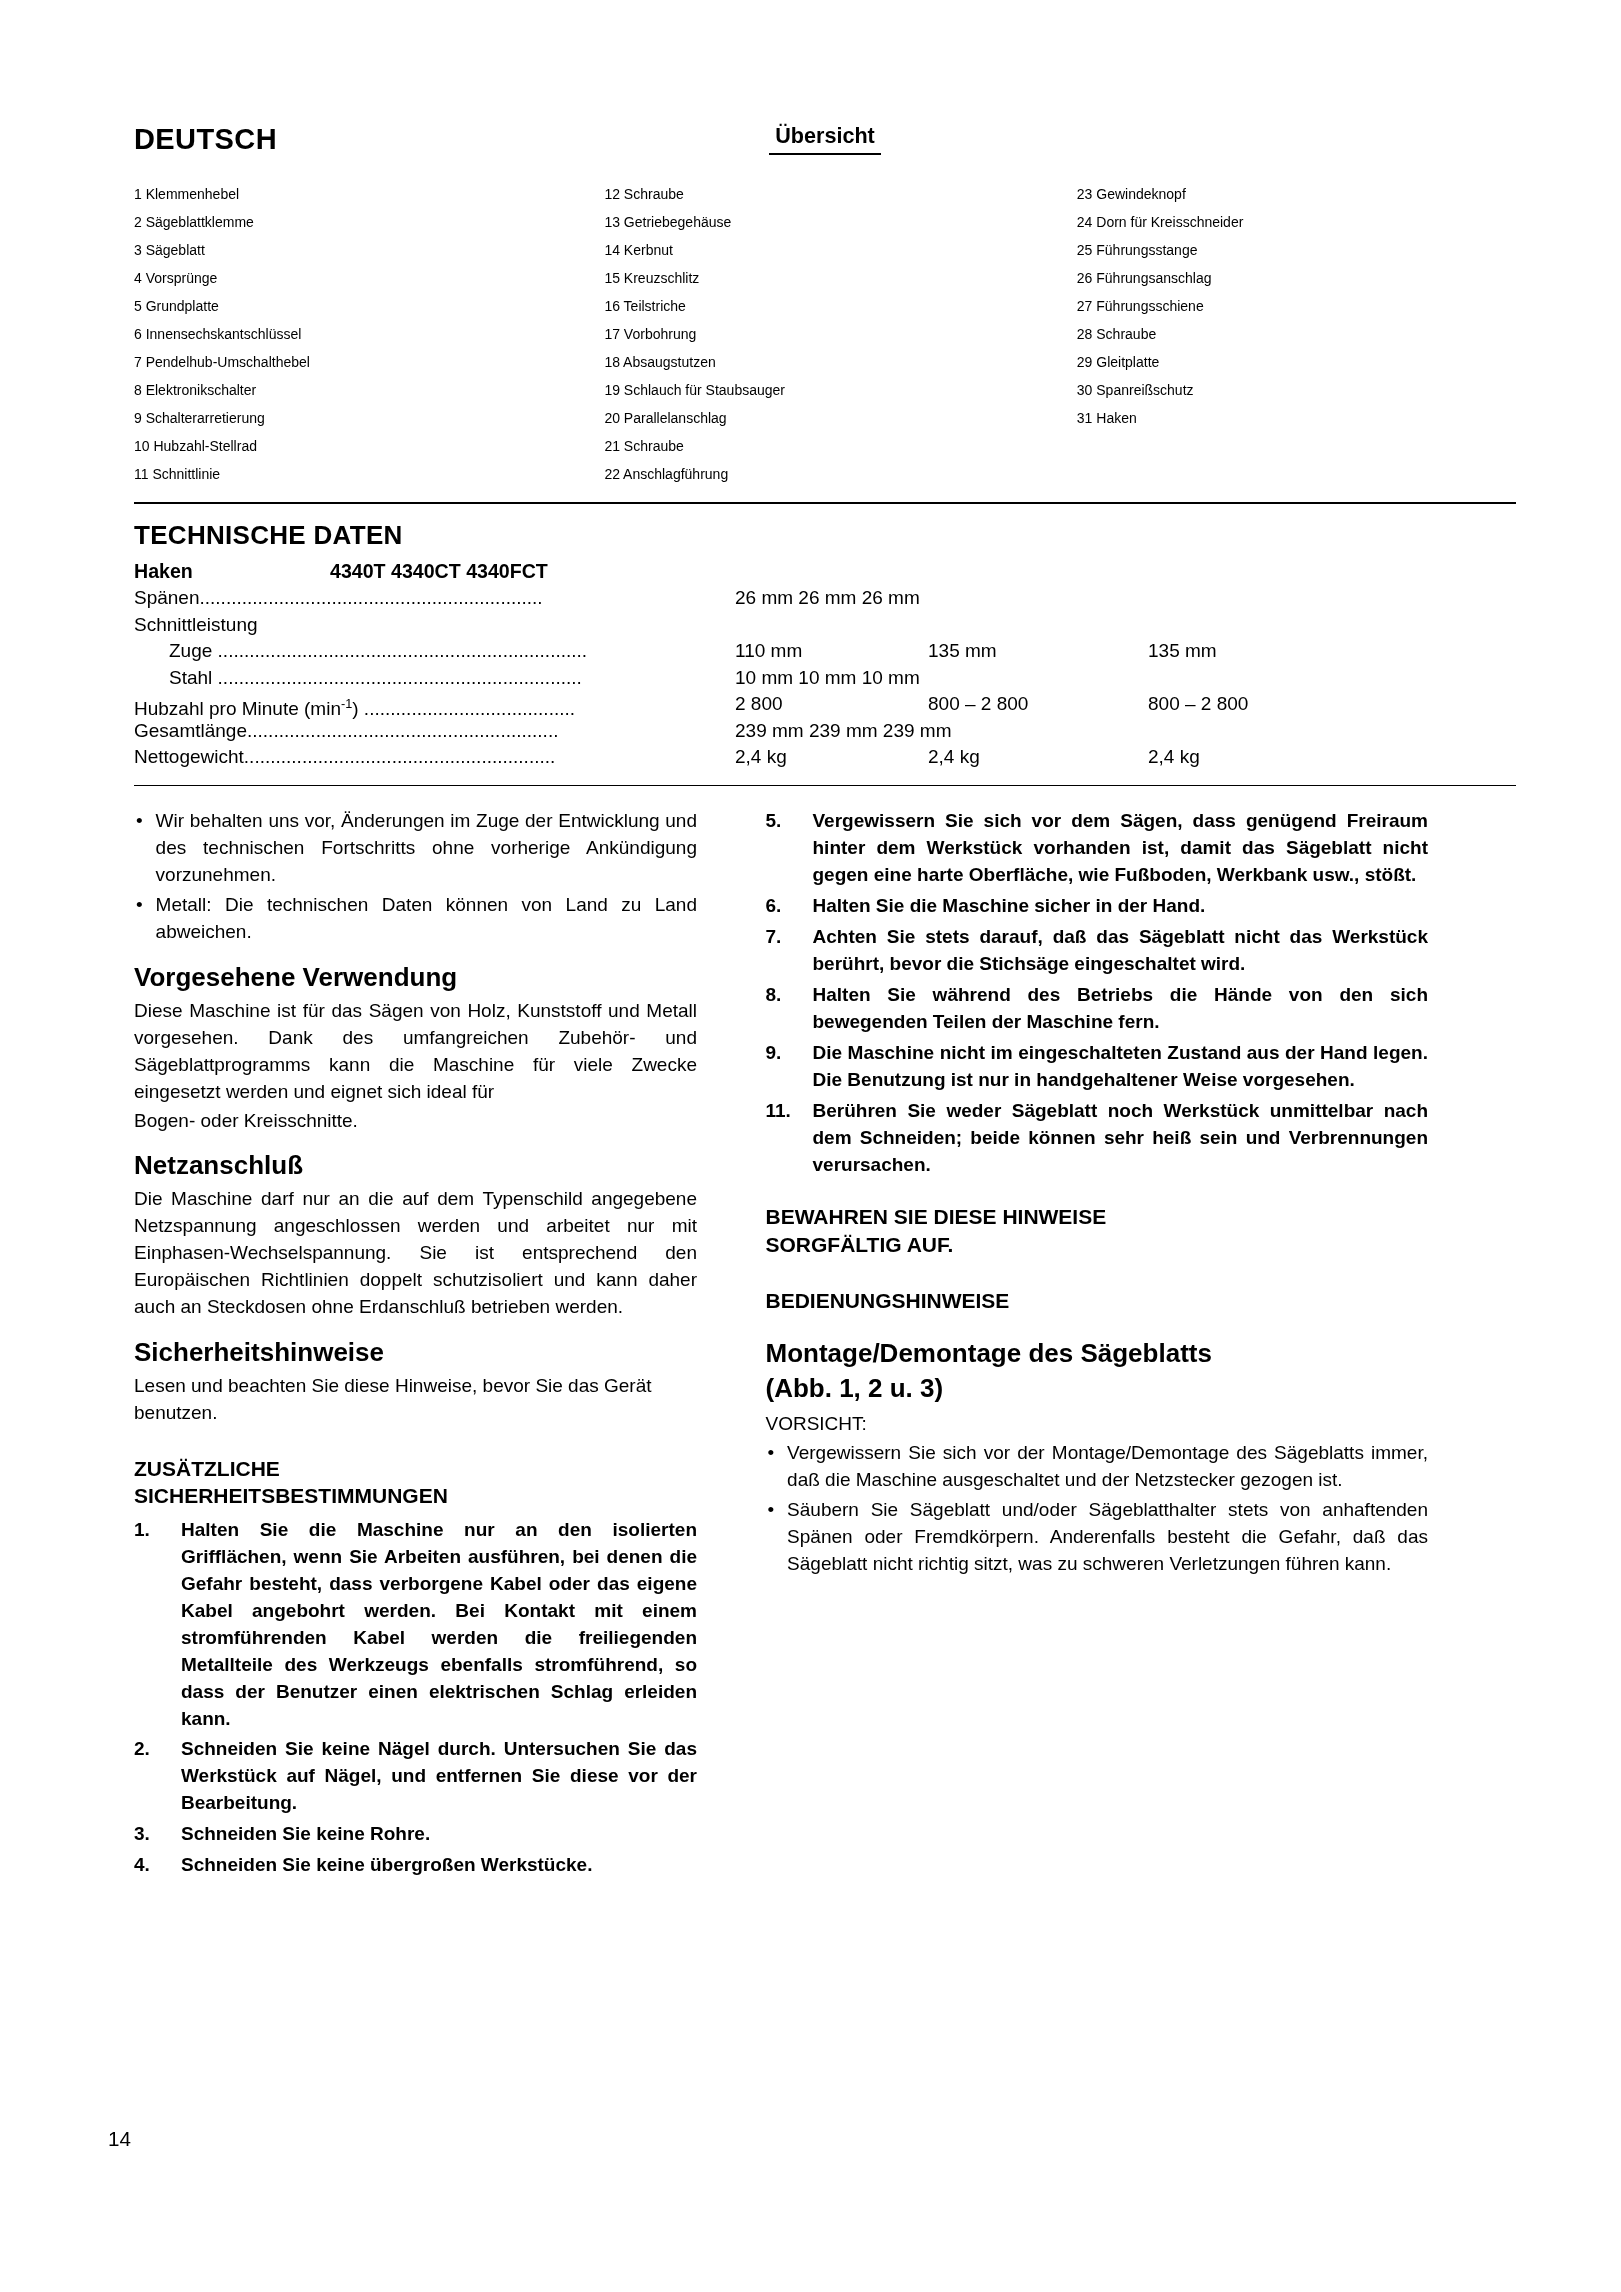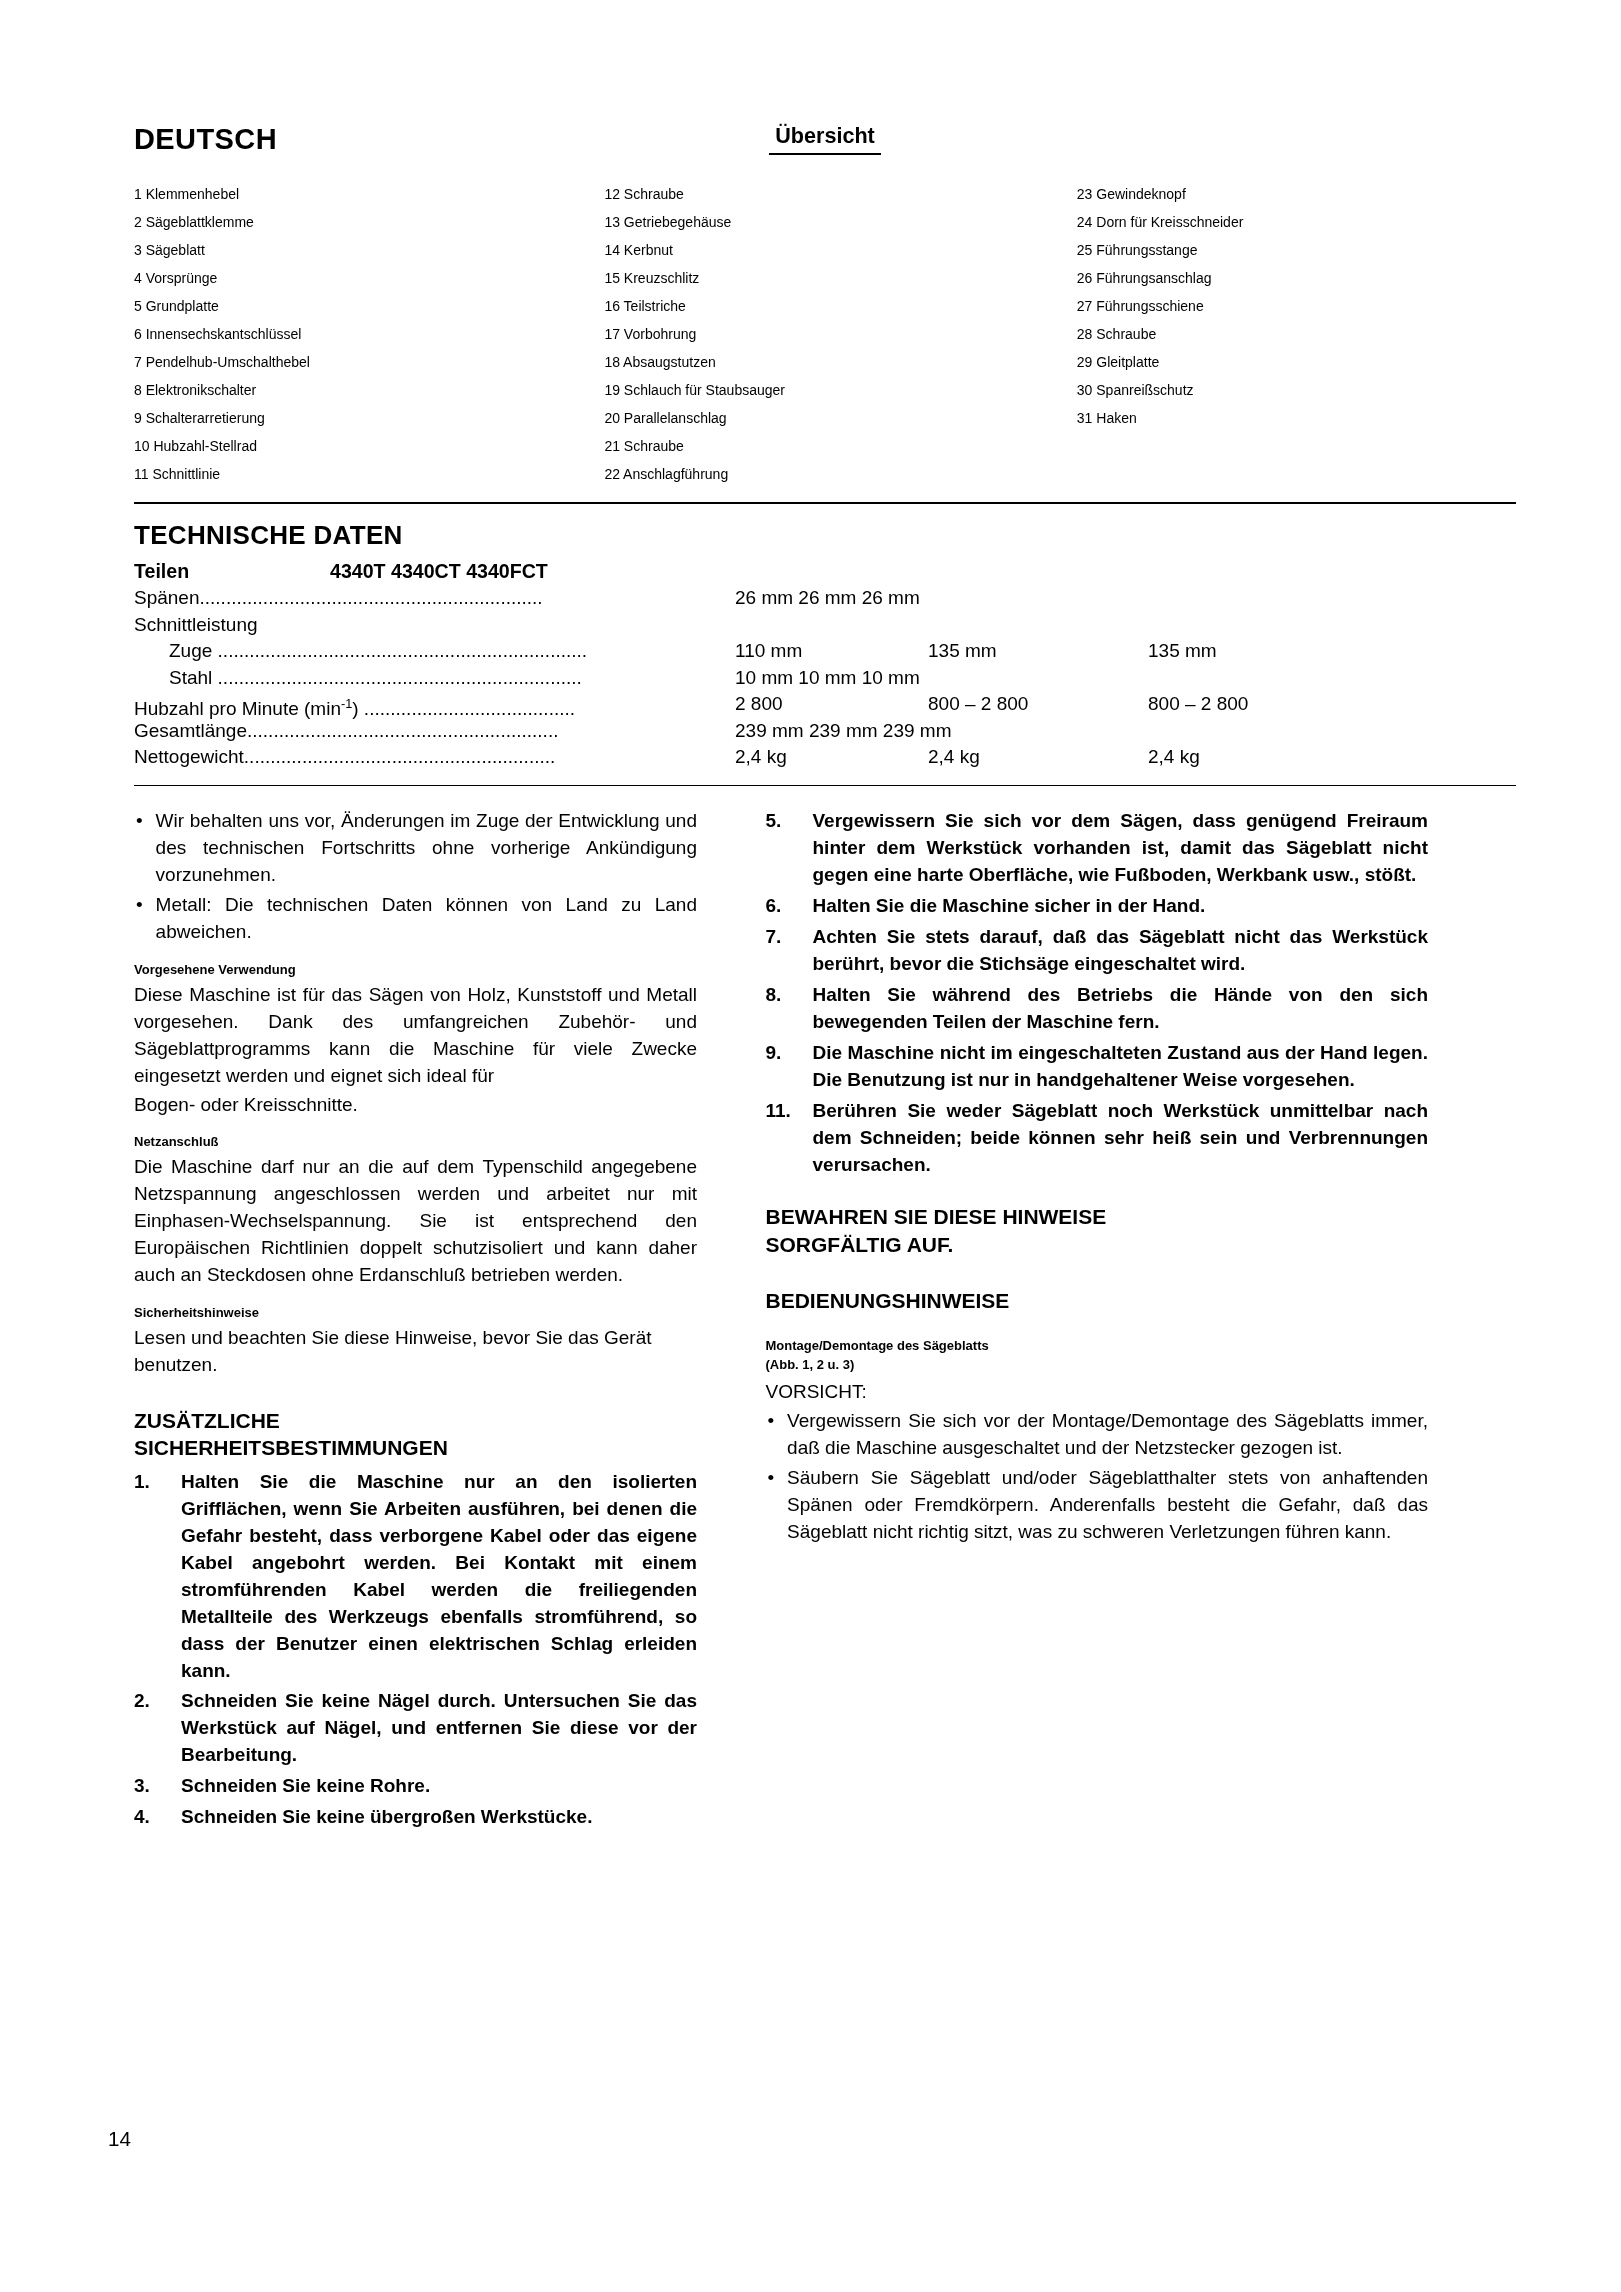--- a/index.html
+++ b/index.html
@@ -123,21 +123,21 @@
     padding-left: 23.5px;
   }
   p.txt {
     font-size: 19px;
     line-height: 27px;
     margin: 0 0 2px 0;
     text-align: justify;
   }
   p.txt.nojust { text-align: left; }
   h3.sub {
-    font-size: 13px;
+    font-size: 26px;
     font-weight: bold;
     margin: 16.7px 0 3.9px 0;
   }
   h2.bigsub {
     font-size: 21px;
     font-weight: bold;
     margin: 29px 0 0 0;
     line-height: 27.4px;
   }
   h2.bigsub.tight { margin-top: 25.5px; }
@@ -246,21 +246,21 @@
         <div class="part-item">31 Haken</div>
       </div>
     </div>
 
     <hr class="rule">
 
     <div class="tech">
       <h2>TECHNISCHE DATEN</h2>
 
       <div class="tech-model">
-        <span class="label">Teilen</span><span>4340T 4340CT 4340FCT</span>
+        <span class="label">Haken</span><span>4340T 4340CT 4340FCT</span>
       </div>
 
       <div class="tech-row">
         <span class="c1 dots">Spänen.................................................................</span>
         <span class="c2">26 mm 26 mm 26 mm</span>
       </div>
 
       <div class="tech-row">
         <span class="c1">Schnittleistung</span>
       </div>

